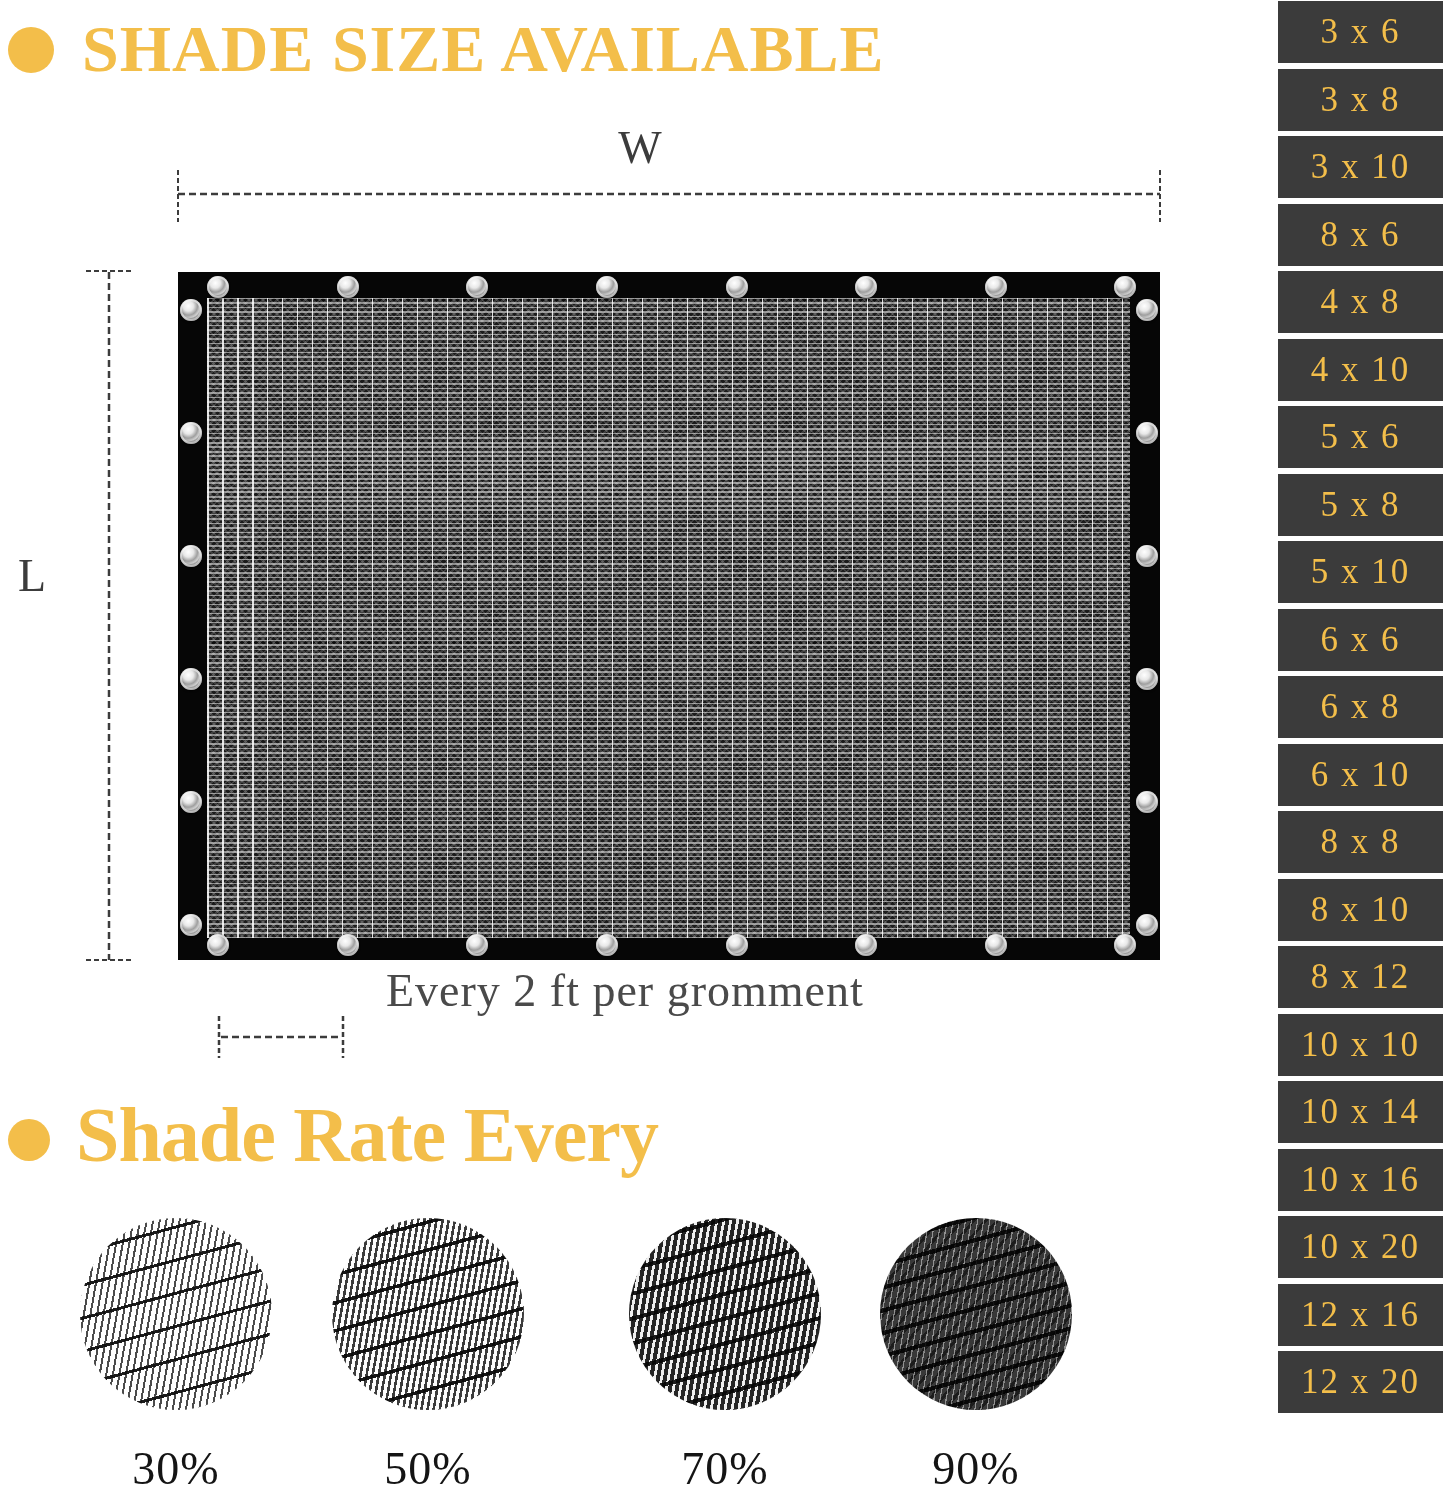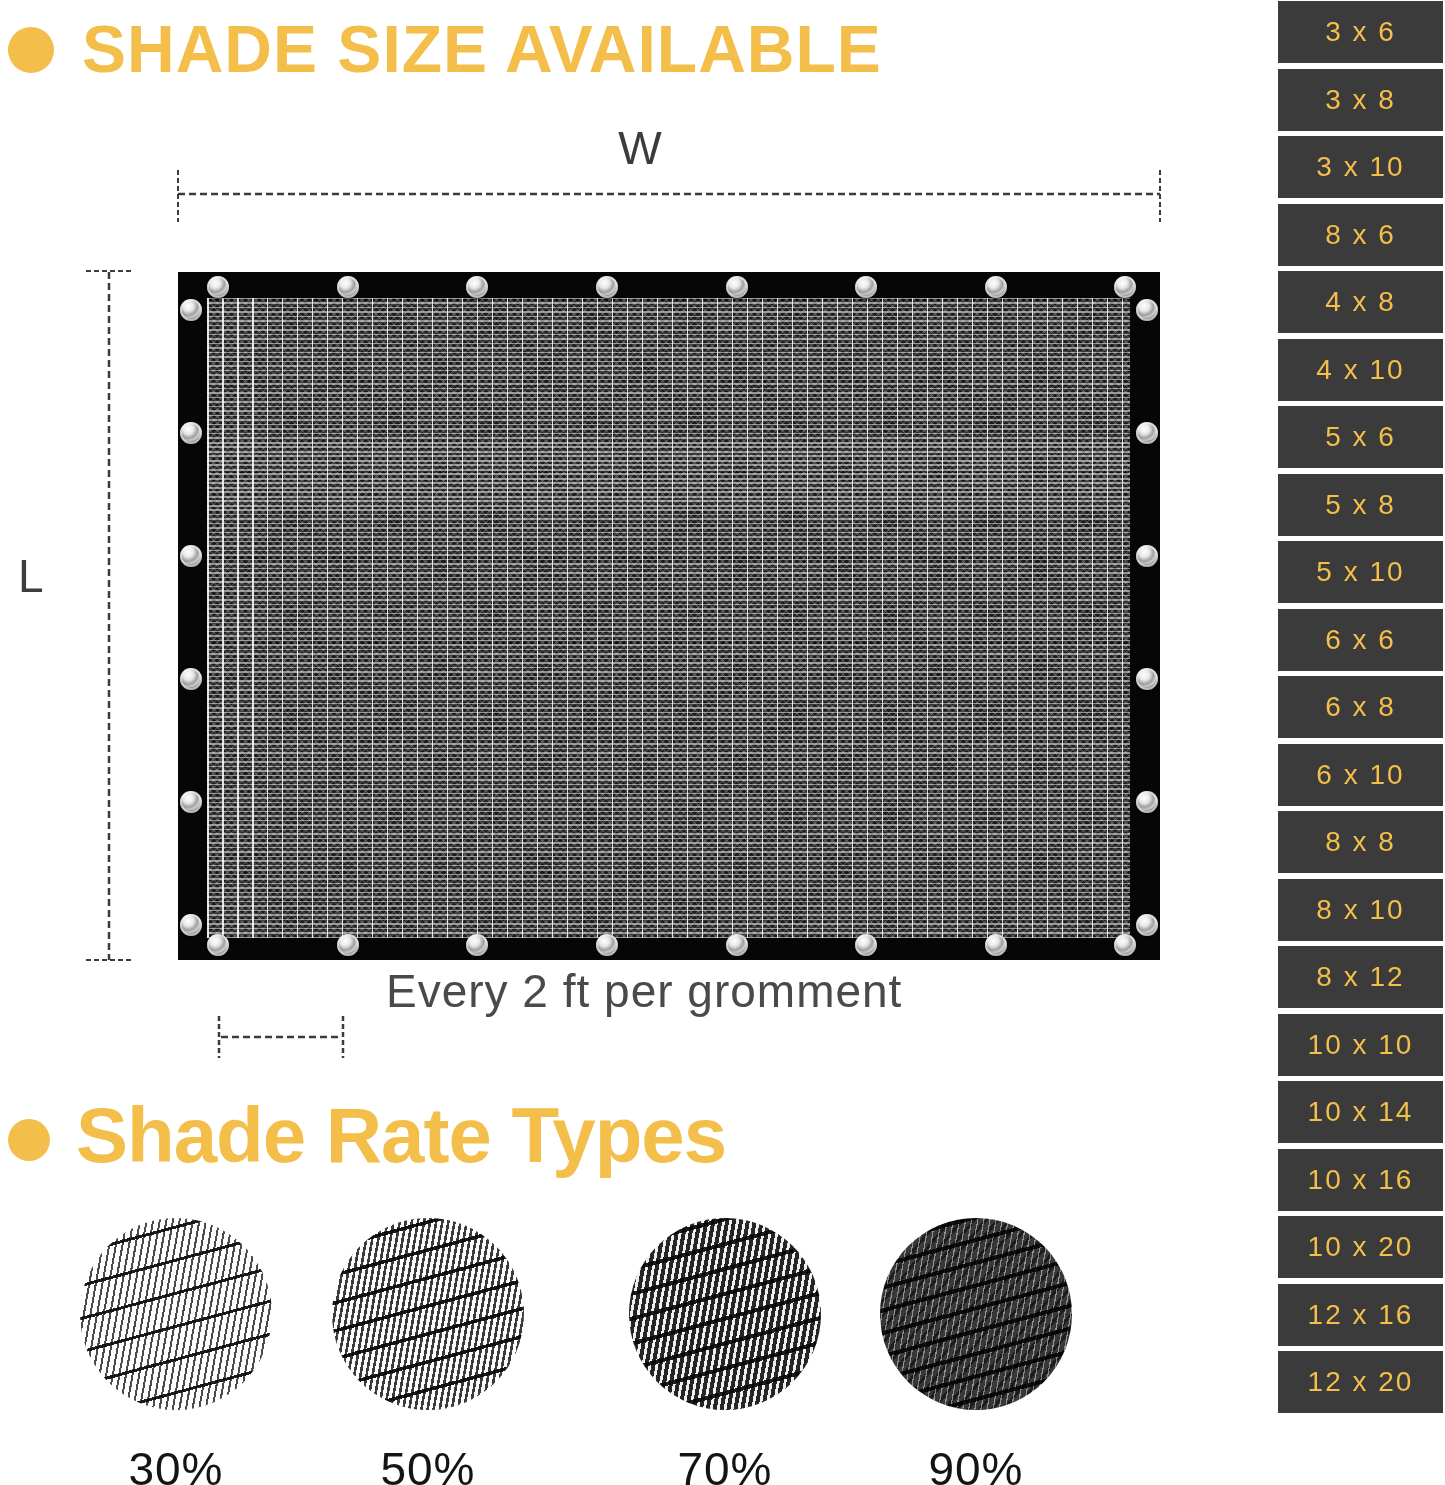--- a/index.html
+++ b/index.html
@@ -1,17 +1,17 @@
 <!DOCTYPE html>
 <html style="--accent: #F3BE4A; --chip_bg: #3B3B3B; --note_gray: #4A4A4A; --dim_gray: #3C3C3C; --percent_dark: #141414;"><head>
 <meta charset="utf-8">
 <style>
   html,body{margin:0;padding:0;background:#fff}
   .canvas{position:relative;width:1445px;height:1485px;background:#fff;overflow:hidden;
-          font-family:Liberation Sans, sans-serif}
+          font-family:Liberation Serif, serif}
 
   
   .bullet{position:absolute;border-radius:50%;background:var(--accent,#F3BE4A)}
   #bullet1{left:8px;top:27px;width:46px;height:46px}
   #bullet2{left:8px;top:1119px;width:42px;height:42px}
   .size-title{position:absolute;left:82px;top:11px;margin:0;font-size:66px;font-weight:700;
               letter-spacing:1px;color:var(--accent,#F3BE4A);white-space:nowrap}
   .rate-title{position:absolute;left:76px;top:1090px;margin:0;font-size:78px;font-weight:700;
               letter-spacing:-1px;color:var(--accent,#F3BE4A);white-space:nowrap}
 
@@ -52,21 +52,21 @@
       repeating-linear-gradient(165deg, rgba(5,5,5,.9) 0 4px, rgba(0,0,0,0) 4px 24px),
       repeating-linear-gradient(100deg, rgba(20,20,20,.92) 0 4px, rgba(255,255,255,0) 4px 6.8px);}
   .s90{background-color:#383838;background-image:
       repeating-linear-gradient(165deg, rgba(0,0,0,.85) 0 4px, rgba(0,0,0,0) 4px 22px),
       repeating-linear-gradient(100deg, rgba(255,255,255,.45) 0 1.2px, rgba(0,0,0,0) 1.2px 6px),
       repeating-linear-gradient(130deg, rgba(0,0,0,.5) 0 3px, rgba(0,0,0,0) 3px 9px);}
 
   
   .sizes{position:absolute;left:1278px;top:1px;width:165px;display:flex;flex-direction:column;gap:5.5px}
   .chip{height:62px;flex:none;background:var(--chip_bg,#3B3B3B);color:var(--accent,#F3BE4A);
-        font-size:28px;letter-spacing:2px;display:flex;align-items:center;justify-content:center}
+        font-size:35px;letter-spacing:2px;display:flex;align-items:center;justify-content:center}
 </style>
 </head>
 <body>
 
 <div class="canvas">
 
   <span class="bullet" id="bullet1"></span>
   <h1 class="size-title">SHADE SIZE AVAILABLE</h1>
 
   <div class="wlabel">W</div>
@@ -116,21 +116,21 @@
         <span class="grommet" style="left: 13px; top: 530px;"></span>
         <span class="grommet" style="left: 969px; top: 530px;"></span>
         <span class="grommet" style="left: 13px; top: 653px;"></span>
         <span class="grommet" style="left: 969px; top: 653px;"></span>
       </div>
   </div>
 
   <div class="note">Every 2 ft per gromment</div>
 
   <span class="bullet" id="bullet2"></span>
-  <h2 class="rate-title">Shade Rate Types</h2>
+  <h2 class="rate-title">Shade Rate Every</h2>
 
   <figure class="rate" style="left:80px">
     <div class="swatch s30"></div>
     <figcaption>30%</figcaption>
   </figure>
   <figure class="rate" style="left:332px">
     <div class="swatch s50"></div>
     <figcaption>50%</figcaption>
   </figure>
   <figure class="rate" style="left:629px">

